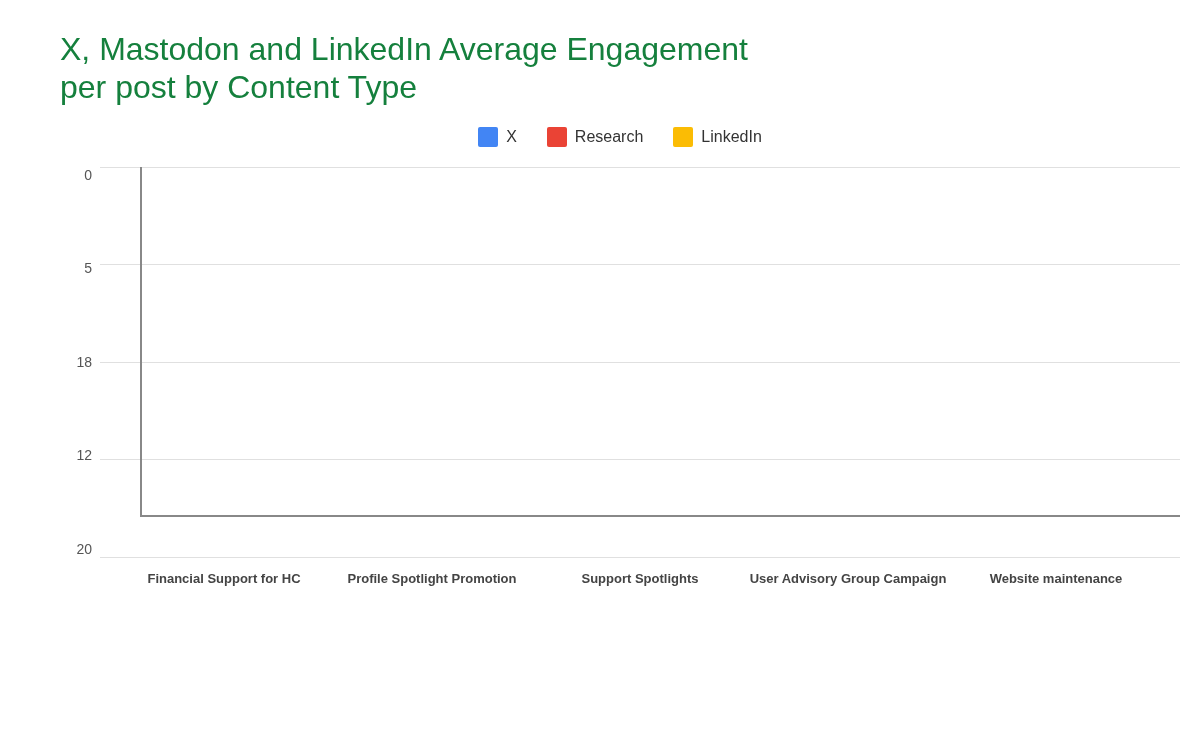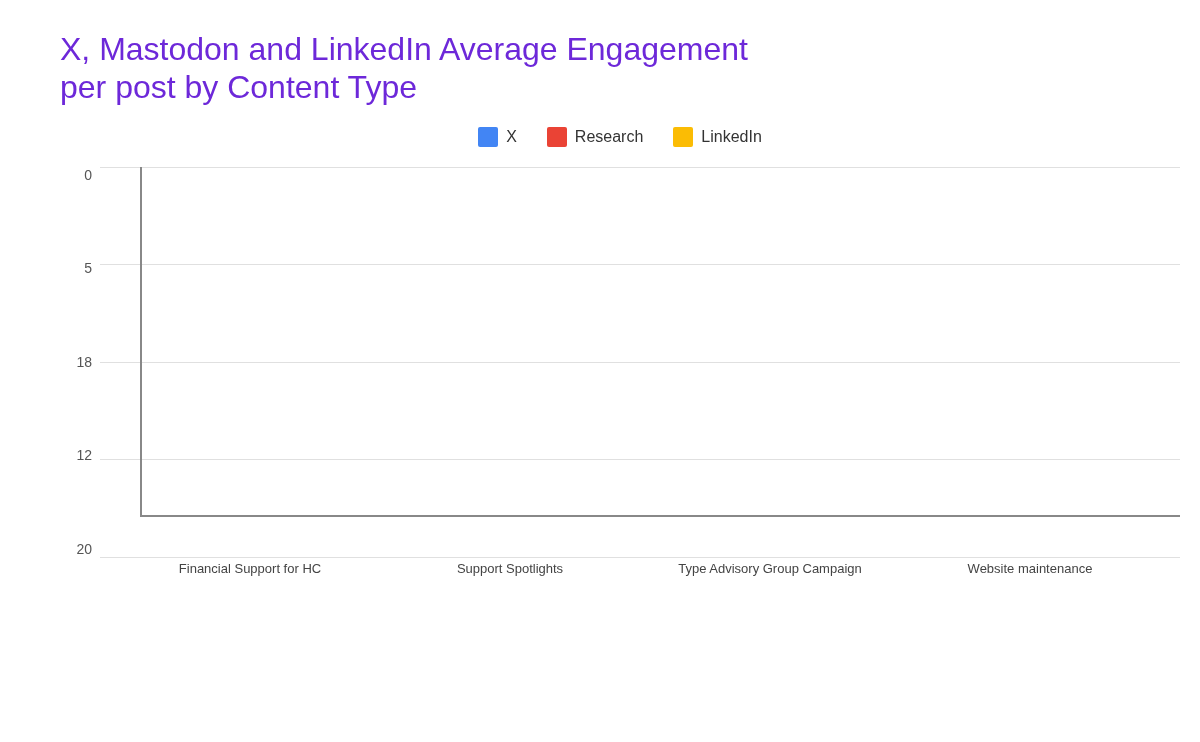--- a/index.html
+++ b/index.html
@@ -12,21 +12,21 @@
     }
     .chart-container {
       width: 1200px;
       height: 742px;
       padding: 30px 20px 20px 60px;
       position: relative;
     }
     .chart-title {
       font-size: 32px;
       font-weight: 400;
-      color: #6d28d9;
+      color: #15803d;
       line-height: 1.2;
       margin-bottom: 20px;
       max-width: 700px;
     }
     .legend {
       display: flex;
       justify-content: center;
       align-items: center;
       gap: 30px;
       margin-bottom: 20px;
@@ -112,21 +112,22 @@
     .bar-linkedin { background: #fbbc04; }
     .x-labels {
       position: absolute;
       left: 40px;
       right: 0;
       bottom: 0;
       height: 40px;
       display: flex;
       justify-content: flex-end;
       align-items: flex-start;
-      padding: 0 20px;
+      padding: 10px 20px;
+      font-weight: bold;
     }
     .x-label {
       flex: 1;
       text-align: center;
       font-size: 13px;
       color: #444;
       line-height: 1.3;
       padding: 4px 2px 0;
     }
     .axis-line {
@@ -213,18 +214,19 @@
     </div>
     <div class="y-axis">
     <div class="y-label">0</div>
         <div class="y-label">5</div>
         <div class="y-label">18</div>
         <div class="y-label">12</div>
         <div class="y-label">20</div>
       </div>
     <div class="x-labels">
     <div class="x-label">Financial Support for HC</div>
+        <div class="x-label">Profile Spotlight Promotion</div>
         <div class="x-label">Support Spotlights</div>
-        <div class="x-label">Type Advisory Group Campaign</div>
+        <div class="x-label">User Advisory Group Campaign</div>
         <div class="x-label">Website maintenance</div>
       </div>
   </div>
 </div>
 
 </body></html>

